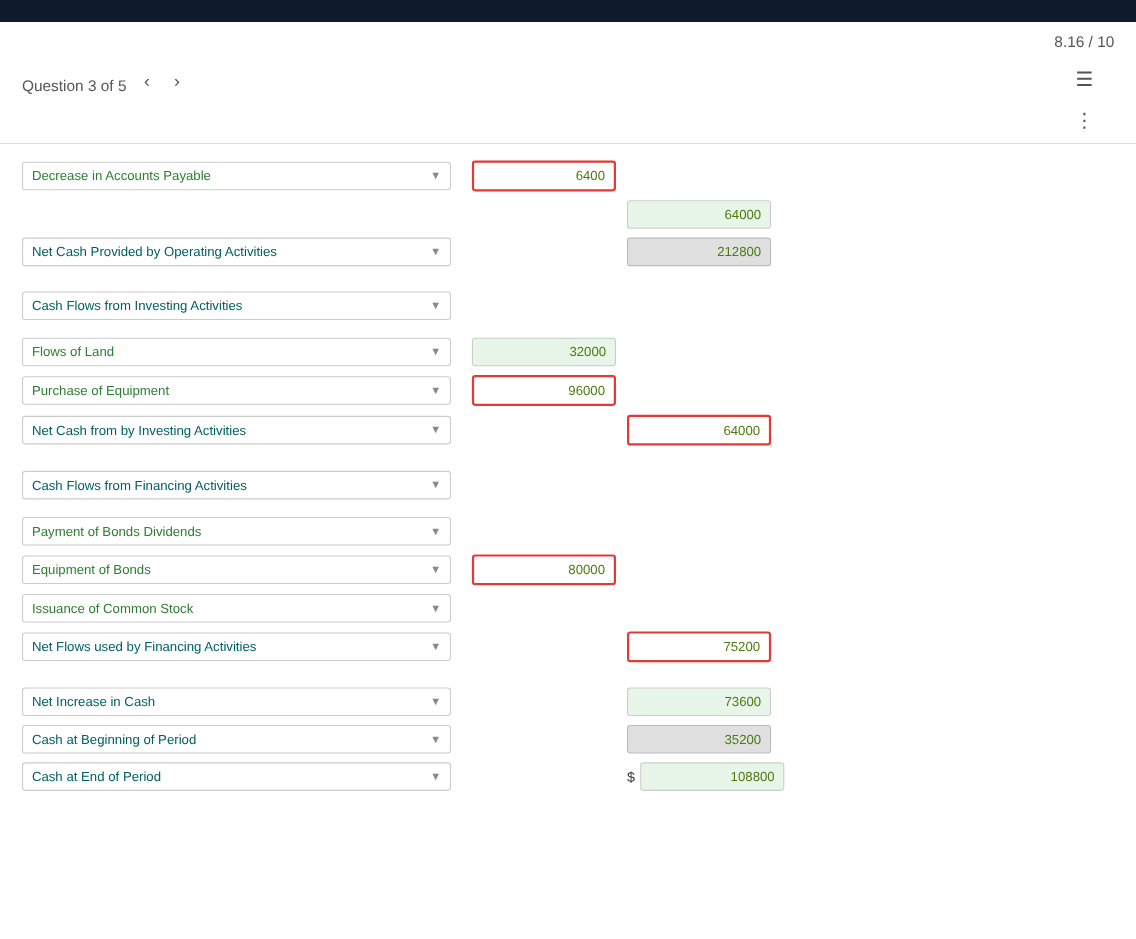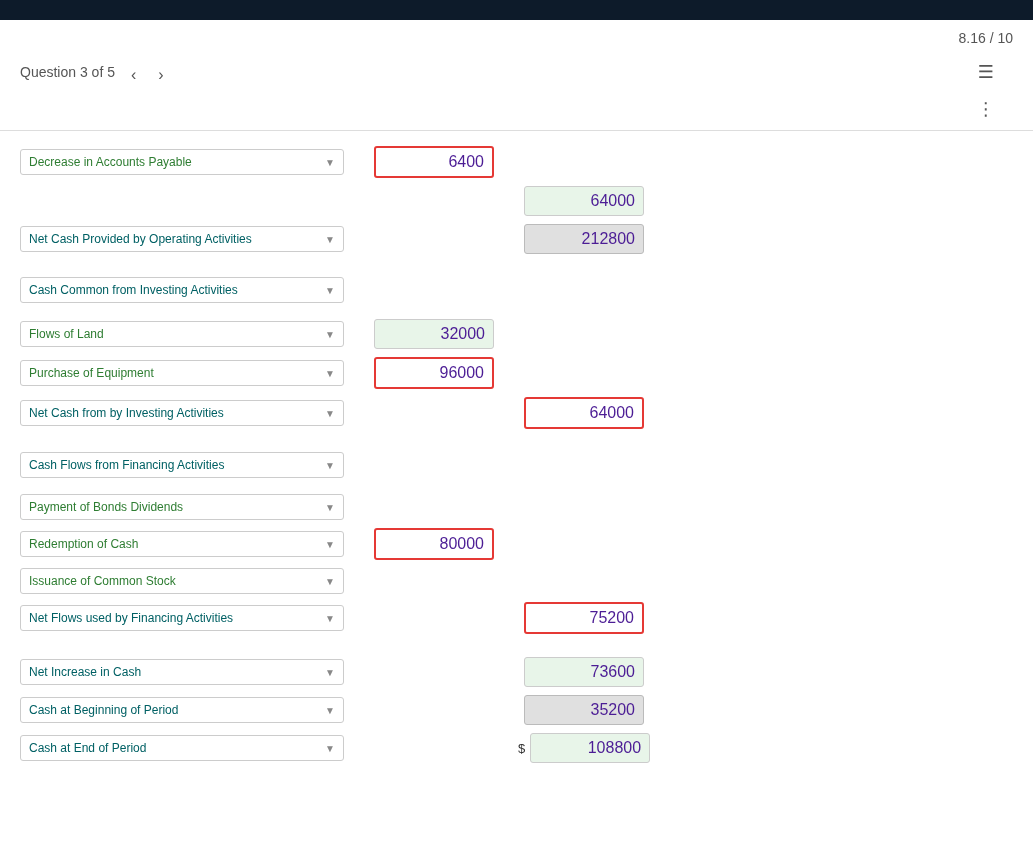--- a/index.html
+++ b/index.html
@@ -15,21 +15,21 @@
       background: white;
       display: flex;
       align-items: center;
       justify-content: space-between;
       padding: 10px 20px;
       border-bottom: 1px solid #ddd;
     }
 
     .header-left {
       display: flex;
-      align-items: flex-start;
+      align-items: flex-end;
       gap: 10px;
       color: #555;
       font-size: 14px;
     }
 
     .nav-btn {
       background: none;
       border: none;
       cursor: pointer;
       color: #555;
@@ -84,24 +84,24 @@
     .dropdown-select .chevron {
       color: #888;
       font-size: 10px;
       margin-left: 8px;
     }
 
     .input-field {
       border: 1px solid #ccc;
       border-radius: 3px;
       padding: 5px 8px;
-      font-size: 16px;
+      font-size: 12px;
       text-align: right;
-      width: 120px;
-      color: #4c1d95;
+      width: 131px;
+      color: #4d7c0f;
     }
 
     .input-field.green-bg {
       background-color: #e8f5e9;
       border-color: #ccc;
     }
 
     .input-field.gray-bg {
       background-color: #e0e0e0;
       border-color: #bbb;
@@ -114,38 +114,38 @@
 
     .dropdown-select.green-text {
       color: #2e7d32;
     }
 
     .dropdown-select.teal-text {
       color: #006064;
     }
 
     .col-left {
-      width: 324px;
+      width: 390px;
       flex-shrink: 0;
       border-radius: 10px;
     }
 
     .col-mid {
       width: 160px;
       flex-shrink: 0;
       display: flex;
       justify-content: flex-end;
       padding-right: 10px;
     }
 
     .col-right {
       width: 160px;
       flex-shrink: 0;
       display: flex;
-      justify-content: center;
+      justify-content: flex-start;
       align-items: center;
       gap: 5px;
     }
 
     .section-spacer {
       height: 15px;
     }
 
     .small-spacer {
       height: 8px;
@@ -208,21 +208,21 @@
     <div class="col-right">
       <input type="text" class="input-field gray-bg" value="212800" style="">
     </div>
   </div>
 
   <div class="section-spacer"></div>
 
   <div class="row">
     <div class="col-left">
       <div class="dropdown-select teal-text">
-        <span>Cash Common from Investing Activities</span>
+        <span>Cash Flows from Investing Activities</span>
         <span class="chevron">▼</span>
       </div>
     </div>
     <div class="col-mid"></div>
     <div class="col-right"></div>
   </div>
 
   <div class="small-spacer"></div>
 
   <div class="row">
@@ -285,21 +285,21 @@
         <span>Payment of Bonds Dividends</span>
         <span class="chevron">▼</span>
       </div>
     </div>
     <div class="col-right"></div>
   </div>
 
   <div class="row">
     <div class="col-left">
       <div class="dropdown-select green-text">
-        <span>Redemption of Cash</span>
+        <span>Equipment of Bonds</span>
         <span class="chevron">▼</span>
       </div>
     </div>
     <div class="col-mid">
       <input type="text" class="input-field red-border" value="80000" style="">
     </div>
     <div class="col-right"></div>
   </div>
 
   <div class="row">

